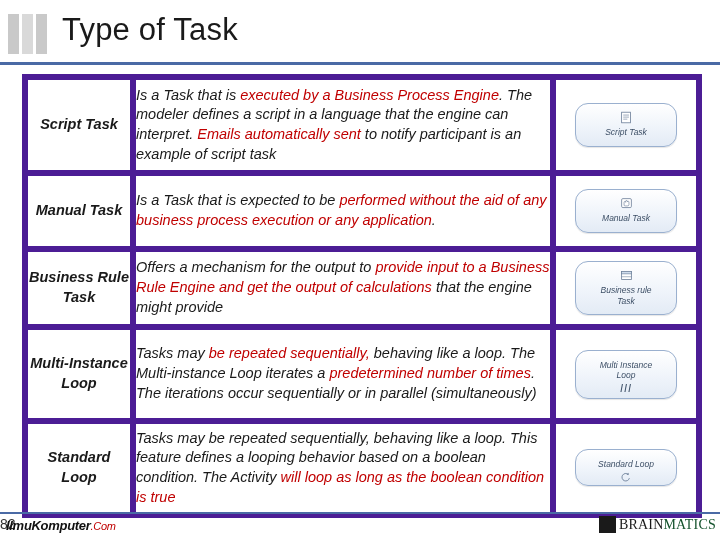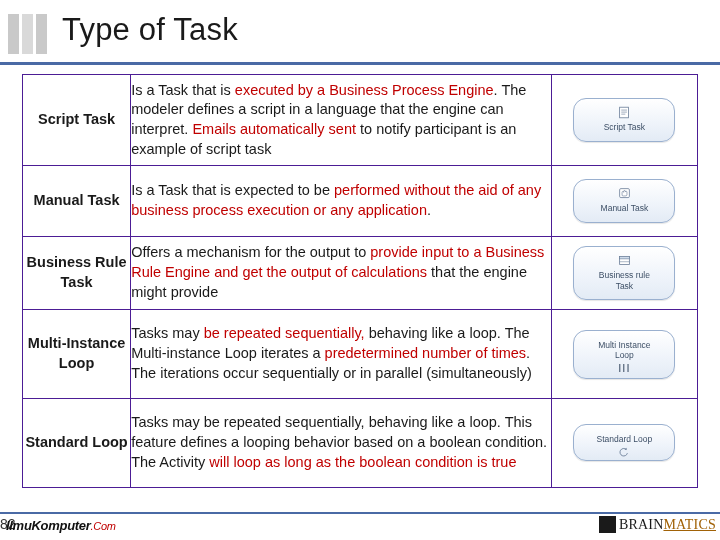--- a/index.html
+++ b/index.html
@@ -59,23 +59,24 @@
   
   .table {
     position: absolute;
     left: 22px;
     top: 74px;
     width: 676px;
     border-collapse: collapse;
     table-layout: fixed;
   }
   .table td {
-    border: 1px solid #4c1d95;
+    border: 6px solid #4c1d95;
     vertical-align: middle;
     padding: 0;
+    font-style: italic;
   }
   .col-label  { width: 108px; }
   .col-desc   { width: 420px; }
   .col-icon   { width: 146px; }
 
   .cell-label {
     text-align: center;
     font-size: 14.5px;
     font-weight: bold;
     color: #1a1a1a;
@@ -189,21 +190,21 @@
     height: 17px;
     background: #1a1a1a;
   }
   .logo-right .txt {
     font-family: "Liberation Serif", serif;
     font-size: 14px;
     color: #1a1a1a;
     letter-spacing: 0.2px;
     white-space: nowrap;
   }
-  .logo-right .txt .thin { color: #a16207; text-decoration: underline; }
+  .logo-right .txt .thin { color: #14532d; }
 </style>
 </head>
 <body>
 
 <div class="header">
   <div class="header-bars">
     <div class="bar b1"></div>
     <div class="bar b2"></div>
     <div class="bar b3"></div>
   </div>

